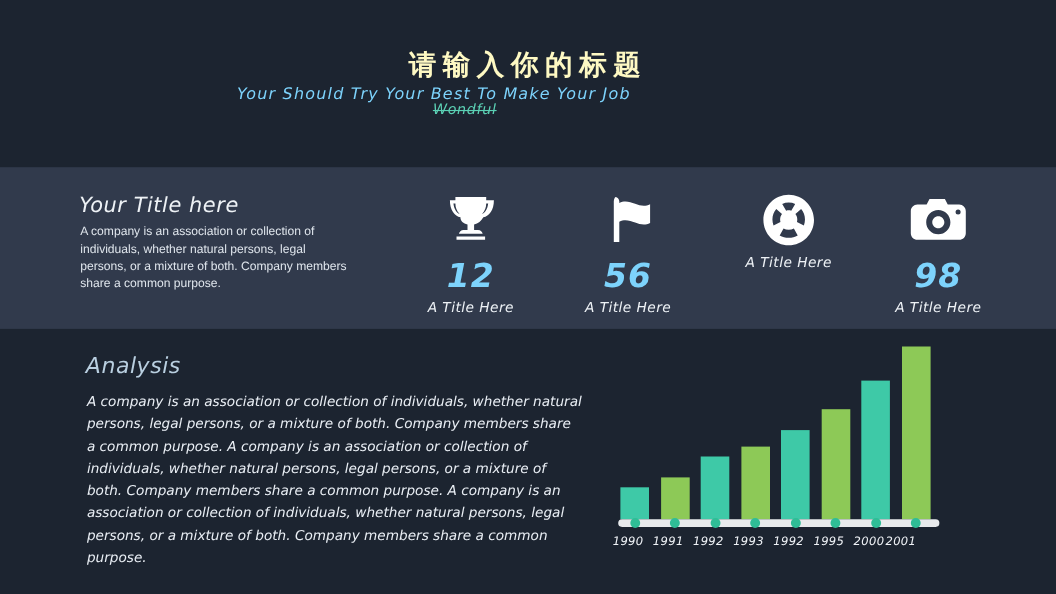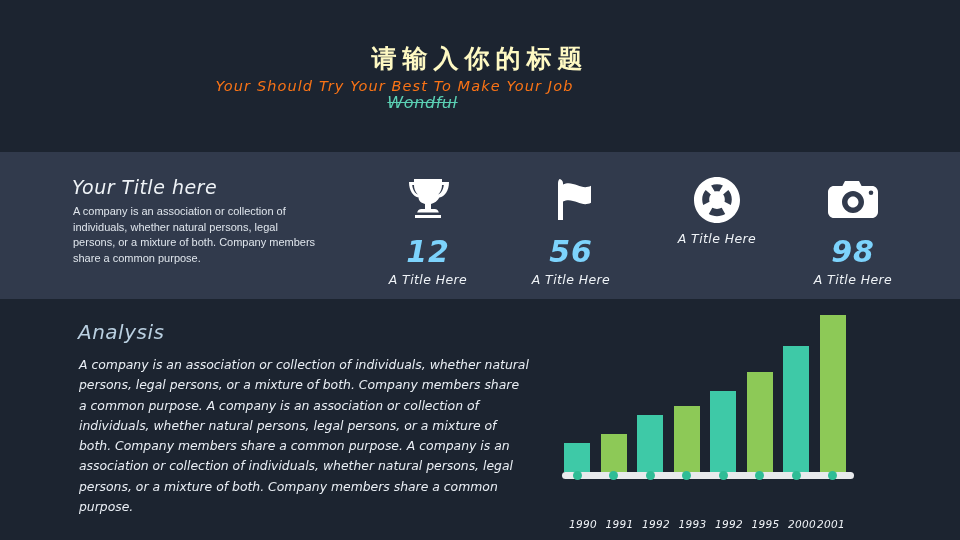--- a/index.html
+++ b/index.html
@@ -22,27 +22,27 @@
   }
   #title {
     position:absolute; left:0; top:42px; width:960px;
     font-family:"DejaVu Sans", sans-serif;
     font-size:25px; font-weight:700; color:#fef9c3;
     letter-spacing:6px;
   }
   #subtitle {
     position:absolute; left:0; top:78px; width:789px;
     font-family:"DejaVu Sans", sans-serif;
-    font-size:14.5px; color:#f97316; letter-spacing:1.1px;
+    font-size:14.5px; color:#7dd3fc; letter-spacing:1.1px;
     font-style:italic;
   }
   #subtitle-accent {
     position:absolute; left:0; top:93px; width:813px;
     font-family:"DejaVu Sans", sans-serif;
-    font-size:16px; color:#5bd0b4; letter-spacing:0.6px;
+    font-size:13px; color:#5bd0b4; letter-spacing:0.6px;
     font-style:italic;
     text-decoration:line-through;
     text-decoration-color:#5bd0b4;
     padding-left:32px;
   }
 
   
   #band {
     position:absolute; left:0; top:152px; width:960px; height:147px;
     background:#313a4c;
@@ -105,25 +105,24 @@
   }
   #axis {
     position:absolute; left:2px; top:167px; width:292px; height:7px;
     background:#e8eaec; border-radius:4px;
   }
   .axis-dot {
     position:absolute; top:166px; width:9px; height:9px;
     border-radius:50%; background:#2fbd96;
   }
   .xlabel {
-    position:absolute; top:181px; width:40px; text-align:right;
+    position:absolute; top:181px; width:40px; text-align:left;
     font-family:"DejaVu Sans", sans-serif;
     font-size:10.5px; color:#f0f3f7; font-style:italic;
     letter-spacing:0.3px;
-    margin-top:32px;
   }
 </style>
 </head>
 <body>
 
 <div id="slide">
 
   <div id="header">
     <div id="title">请输入你的标题</div>
     <div id="subtitle">Your Should Try Your Best To Make Your Job</div>

